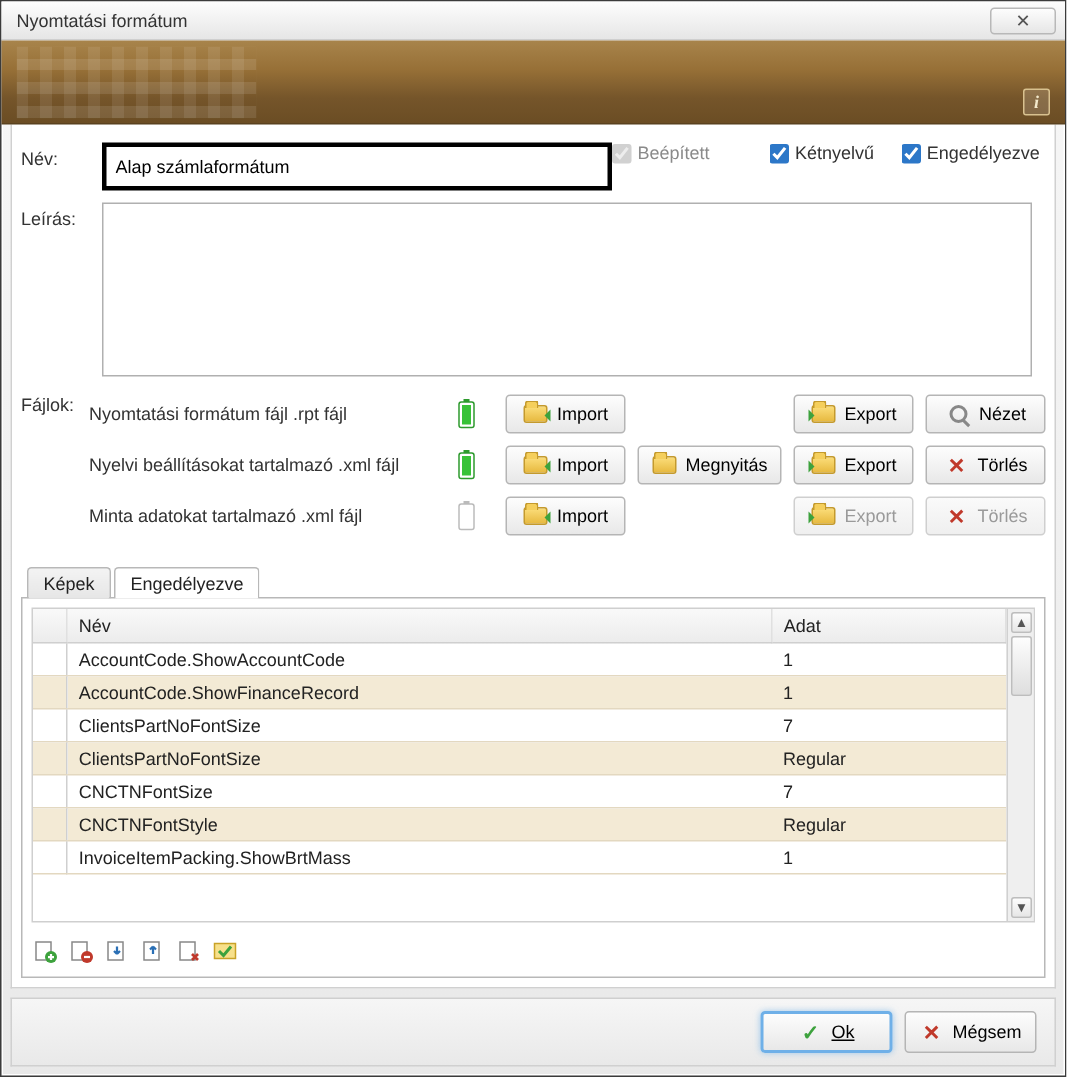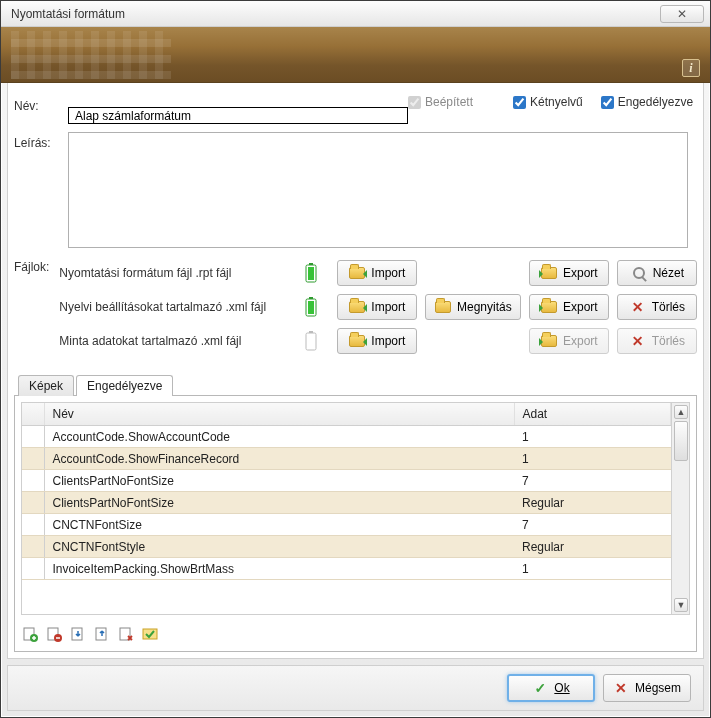--- a/index.html
+++ b/index.html
@@ -87,26 +87,25 @@
   .form-row {
     display: flex; align-items: flex-start;
     margin-bottom: 8px;
   }
   .form-row > .label {
     width: 54px;
     padding-top: 4px;
     color: #333;
   }
   .text-input {
-    height: 17px;
-    border: 1px solid #000000;
+    height: 32px;
+    border: 3px solid #000000;
     background: #fff;
     padding: 2px 6px;
     font: inherit;
-    margin-top: 12px;
   }
   .text-input.readonly {
     background: #f2f2f2;
     color: #666;
   }
   .textarea {
     border: 1px solid #b0b0b0;
     background: #fff;
     padding: 4px 6px;
     font: inherit;

